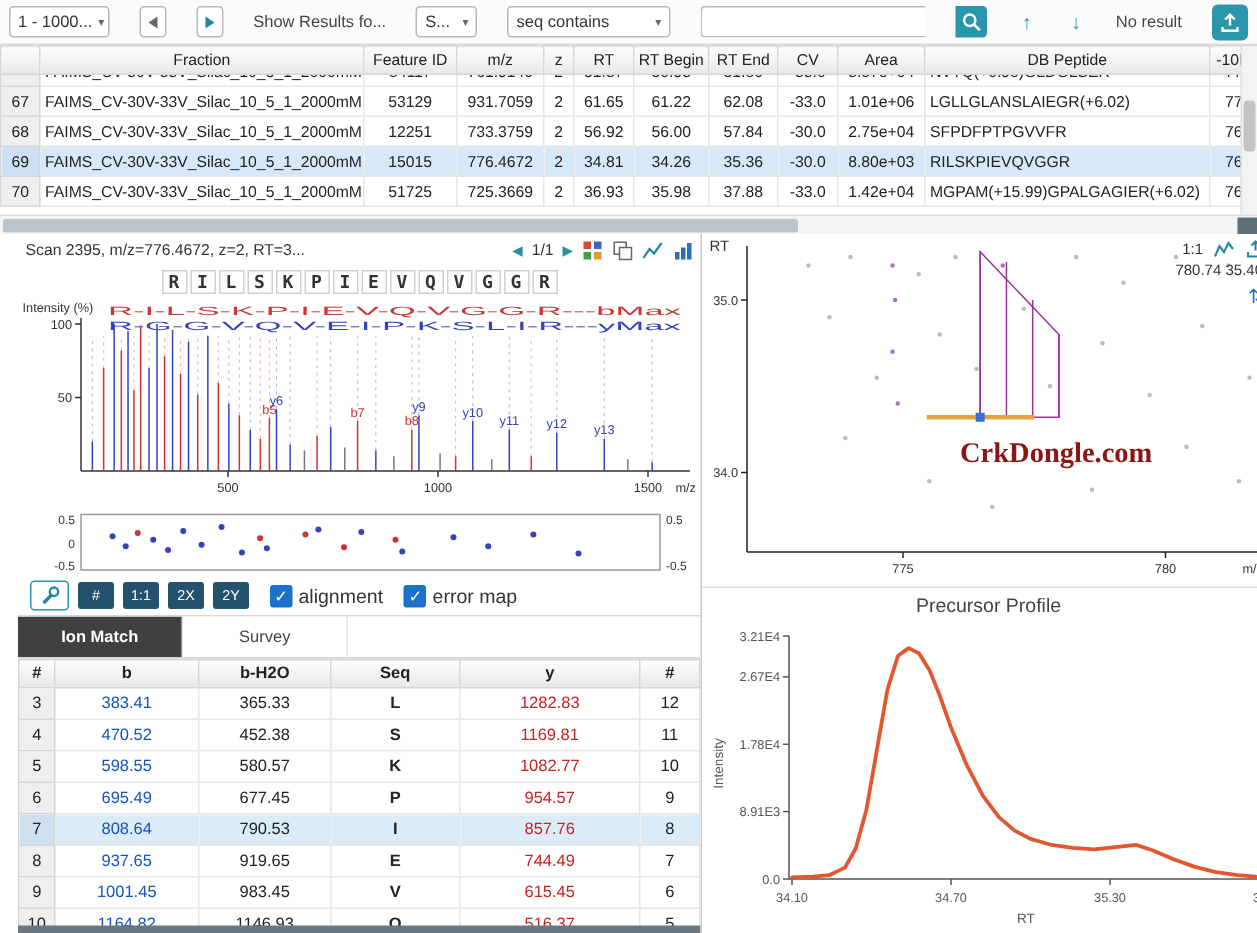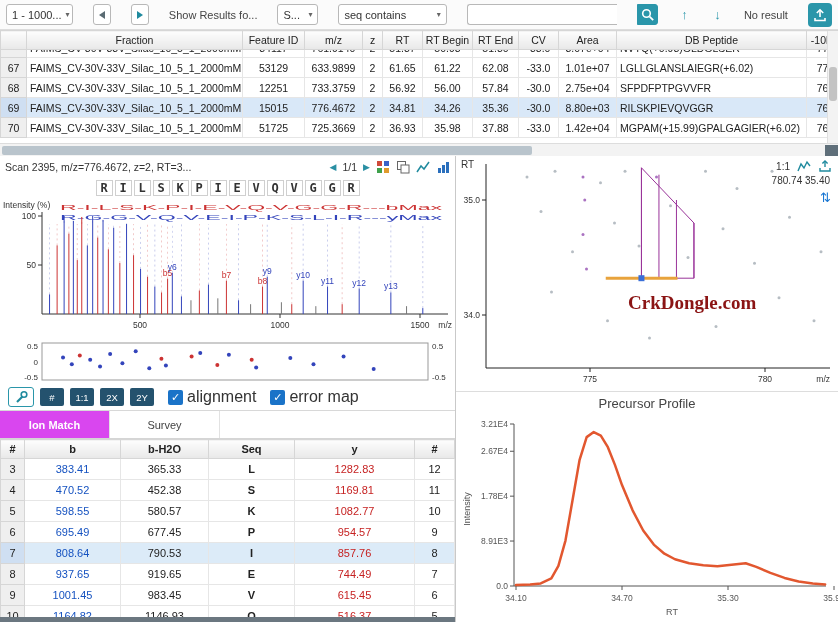--- a/index.html
+++ b/index.html
@@ -31,43 +31,43 @@
 .ftable tr.selected td.rownum{background:#cfdff2}
 .ftable tr.partial td{height:8px}
 .ftable tr.partial span{display:block;margin-top:-12px}
 .vscroll{position:absolute;right:0;top:31px;width:11px;height:112px;background:#f3f3f3;border-left:1px solid #e0e0e0}
 .vthumb{position:absolute;left:1px;top:36px;width:8px;height:34px;background:#c3c3c3;border-radius:3px}
 .hscroll{position:absolute;top:143px;left:0;width:838px;height:13px;background:#f3f3f3;border-top:1px solid #ddd}
 .hthumb{position:absolute;left:2px;top:2px;width:530px;height:9px;background:#b9c4cc;border-radius:2px}
 .hcorner{position:absolute;right:0;top:1px;width:13px;height:12px;background:#5f6f7a}
 
 
-.main{position:absolute;top:156px;left:0;width:708px;height:466px;display:flex}
+.main{position:absolute;top:156px;left:12px;width:708px;height:466px;display:flex}
 .left{width:456px;border-right:1px solid #c9c9c9;display:flex;flex-direction:column;background:#fff}
 .right{width:382px;display:flex;flex-direction:column;background:#fff}
 
 
 .spec-header{height:22px;display:flex;align-items:center;padding:0 5px;font-size:10.5px;color:#333;gap:5px}
 .spec-nav{margin-left:auto;display:flex;align-items:center;gap:6px}
 .spec-nav .arr{color:#2a8fa3;font-size:9px;cursor:pointer}
 .icon14{display:block;cursor:pointer}
 .peptide{height:20px;display:flex;justify-content:center;gap:2px;align-items:center}
 .pep{width:17px;height:16px;border:1px solid #cfcfcf;display:flex;align-items:center;justify-content:center;font-weight:bold;font-size:12px;font-family:"DejaVu Sans Mono",monospace;background:#fff}
 .spec-tools{height:26px;display:flex;align-items:center;gap:6px;padding:0 8px}
 .wrenchbtn{width:26px;height:20px;border:1px solid #2a96aa;background:#fff;border-radius:3px;display:flex;align-items:center;justify-content:center;cursor:pointer}
 .tool-dark{background:#24526e;color:#fff;border:none;border-radius:2px;font-size:9.5px;height:18px;min-width:24px;padding:0 5px;cursor:pointer}
 .cbwrap{display:flex;align-items:center;gap:4px;margin-left:8px}
 .cbx{width:15px;height:15px;background:#1a73c8;border-radius:2px;color:#fff;font-size:11px;display:flex;align-items:center;justify-content:center;cursor:pointer}
-.cbl{font-size:16px;color:#333}
+.cbl{font-size:13px;color:#333}
 
 
 .ion-panel{height:212px;overflow:hidden;position:relative;border-top:1px solid #d8d8d8}
 .tabs{height:28px;display:flex;border-bottom:1px solid #d5d5d5;background:#fff}
 .tab{min-width:110px;display:flex;align-items:center;justify-content:center;font-size:11px;color:#444;border-right:1px solid #e2e2e2;cursor:pointer;padding:0 14px}
-.tab.active{background:#d946ef;color:#fff;font-weight:bold}
+.tab.active{background:#404040;color:#fff;font-weight:bold}
 .itable{border-collapse:collapse;table-layout:fixed;width:454px;font-size:11px;color:#222}
 .itable th{background:linear-gradient(#fdfdfd,#e8e8e8);border:1px solid #d6d6d6;font-weight:bold;height:19px;padding:0 2px}
 .itable td{border:1px solid #e6e6e6;height:21px;padding:0 3px;text-align:center;white-space:nowrap;overflow:hidden}
 .itable td.rownum{background:#efefef;border-color:#d6d6d6}
 .itable td.bion{color:#1552c0}
 .itable td.yion{color:#c62222}
 .itable td.seq{font-weight:bold}
 .itable tr.isel td{background:#dcebf8}
 .itable tr.isel td.rownum{background:#cfdff2}
 .ion-strip{position:absolute;bottom:0;left:0;width:455px;height:5px;background:#6b7780}
@@ -196,27 +196,27 @@
             <span>NVTQ(+0.98)GLDGLSER</span>
           </td>
           <td>
             <span>77</span>
           </td>
         </tr>
         <tr>
           <td class="rownum"><span>67</span></td>
           <td class="tleft"><span>FAIMS_CV-30V-33V_Silac_10_5_1_2000mM.raw</span></td>
           <td><span>53129</span></td>
-          <td><span>633.9899</span></td>
+          <td><span>931.7059</span></td>
           <td><span>2</span></td>
           <td><span>61.65</span></td>
           <td><span>61.22</span></td>
           <td><span>62.08</span></td>
           <td><span>-33.0</span></td>
-          <td><span>1.01e+07</span></td>
+          <td><span>1.01e+06</span></td>
           <td class="tleft"><span>LGLLGLANSLAIEGR(+6.02)</span></td>
           <td><span>77</span></td>
         </tr>
         <tr>
           <td class="rownum"><span>68</span></td>
           <td class="tleft"><span>FAIMS_CV-30V-33V_Silac_10_5_1_2000mM.raw</span></td>
           <td><span>12251</span></td>
           <td><span>733.3759</span></td>
           <td><span>2</span></td>
           <td><span>56.92</span></td>

